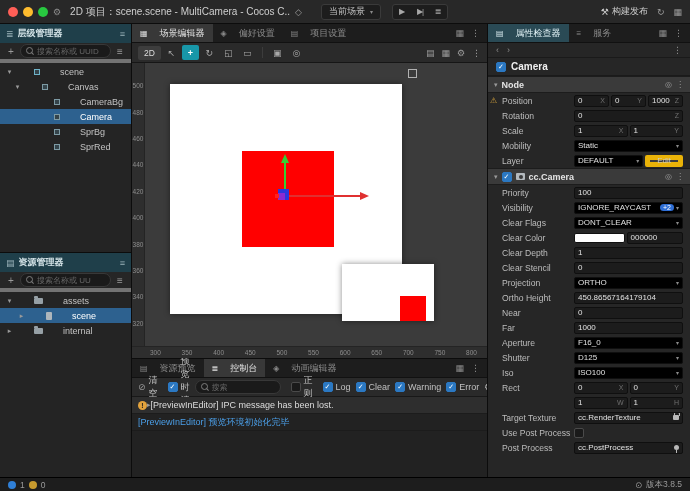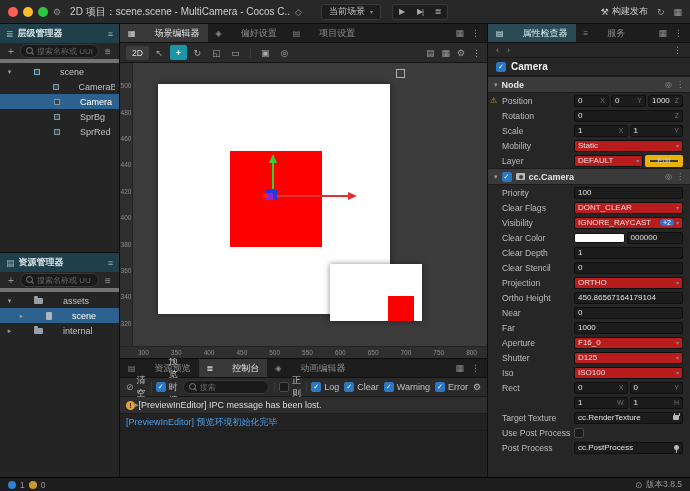--- a/index.html
+++ b/index.html
@@ -20,21 +20,21 @@
 .tl{width:10px;height:10px;border-radius:50%;flex-shrink:0}
 .tl.r{background:#ff5f57}.tl.y{background:#febc2e}.tl.g{background:#28c840}
 .win-title{color:#cfcfcf;font-size:10px;white-space:nowrap;overflow:hidden;max-width:220px;margin-left:4px}
 .scene-dd{height:16px;background:#1d1d1d;border:1px solid #3a3a3a;border-radius:3px;padding:0 7px;display:flex;align-items:center;gap:5px;color:#c4c4c4;margin-left:14px}
 .playgrp{display:flex;align-items:center;background:#1d1d1d;border:1px solid #3a3a3a;border-radius:3px;height:16px;margin-left:6px}
 .playgrp .ic{width:18px;color:#a8a8a8;font-size:8px}
 .tb-right{margin-left:auto;display:flex;align-items:center;gap:9px}
 .build{display:flex;align-items:center;gap:3px;color:#cfcfcf}
 
 .main{flex:1;display:flex;min-height:0}
-.left-col{width:120px;flex-shrink:0;display:flex;flex-direction:column;border-right:1px solid #0c0c0c;background:#242424}
+.left-col{width:132px;flex-shrink:0;display:flex;flex-direction:column;border-right:1px solid #0c0c0c;background:#242424}
 .center-col{flex:1;min-width:0;display:flex;flex-direction:column;background:#242424}
 .right-col{width:203px;flex-shrink:0;border-left:1px solid #0c0c0c;background:#262626;display:flex;flex-direction:column;overflow:hidden}
 
 .panel{display:flex;flex-direction:column;min-height:0;overflow:hidden}
 .panel.hier{height:229px;border-bottom:1px solid #0c0c0c}
 .panel.assets{flex:1}
 .phead{height:19px;background:#1f3f4a;display:flex;align-items:center;gap:4px;padding:0 6px;flex-shrink:0}
 .phead .picon{color:#49b8cf;font-size:9px}
 .phead .ptitle{color:#d5e4e8;font-size:9px;font-weight:bold;flex:1;white-space:nowrap;overflow:hidden}
 .phead .ic{color:#9bb3ba;font-size:9px}
@@ -51,21 +51,21 @@
 .trow.sel{background:#2d618f}
 .trow.sel .tlabel{color:#fff}
 .tarrow{width:9px;text-align:center;color:#9a9a9a;font-size:7px;flex-shrink:0}
 .tlabel{color:#c2c2c2;font-size:9px;overflow:hidden}
 .cube{width:6px;height:6px;border:1px solid #7d9aa4;background:#34434a;flex-shrink:0}
 .folder{width:9px;height:6px;background:#96a0a6;border-radius:1px;position:relative;flex-shrink:0}
 .folder::before{content:"";position:absolute;top:-2px;left:0;width:4px;height:2px;background:#96a0a6;border-radius:1px 1px 0 0}
 .file{width:6px;height:8px;background:#aeb6bc;border-radius:1px;flex-shrink:0}
 
 .tabbar{height:19px;background:#1d1d1d;display:flex;align-items:stretch;flex-shrink:0;border-bottom:1px solid #111}
-.tab{display:flex;align-items:center;gap:19px;padding:0 8px;color:#8b8b8b;font-size:9px;white-space:nowrap}
+.tab{display:flex;align-items:center;gap:12px;padding:0 8px;color:#8b8b8b;font-size:9px;white-space:nowrap}
 .tab .ic{font-size:8px}
 .tab.active{background:#383838;color:#e2e2e2}
 .tab.active-teal{background:#2a4a55;color:#dff0f4}
 .tabbar .bar-right{margin-left:auto;display:flex;align-items:center;gap:7px;padding:0 7px;color:#8b8b8b}
 
 .stoolbar{height:20px;background:#2a2a2a;border-bottom:1px solid #161616;display:flex;align-items:center;gap:2px;padding:0 6px;flex-shrink:0}
 .btn2d{height:14px;padding:0 6px;background:#3d3d3d;border-radius:2px;color:#ddd;font-size:8.5px;display:flex;align-items:center;}
 .tool{width:17px;height:15px;display:flex;align-items:center;justify-content:center;color:#a8a8a8;font-size:9px;border-radius:2px}
 .tool.active{background:#1897a8;color:#fff}
 .tsep{width:1px;height:11px;background:#3c3c3c;margin:0 4px}
@@ -102,21 +102,21 @@
 .shead .stitle{color:#e4e4e4;font-weight:bold;font-size:9px;flex:1;white-space:nowrap;overflow:hidden}
 .shead .ic{color:#9a9a9a;font-size:8px}
 .cam-ic{width:9px;height:7px;background:#b3b9bd;border-radius:1px;position:relative;flex-shrink:0}
 .cam-ic::after{content:"";position:absolute;left:3px;top:1.5px;width:4px;height:4px;border-radius:50%;background:#3a3a3a}
 .row{height:15px;display:flex;align-items:center;gap:2px;padding:0 7px 0 14px;position:relative}
 .warn-ico{position:absolute;left:2px;top:3px;color:#d9a53c;font-size:8px}
 .plabel{width:70px;flex-shrink:0;font-size:8.6px;color:#bdbdbd;white-space:nowrap;overflow:hidden}
 .val{flex:1;display:flex;gap:2px;align-items:center;min-width:0}
 .inp{flex:1;height:12px;background:#1c1c1c;border:1px solid #0f0f0f;border-radius:2px;display:flex;align-items:center;padding:0 3px;min-width:0;font-size:8px;color:#e0e0e0;white-space:nowrap;overflow:hidden}
 .inp .ax{margin-left:auto;color:#6f6f6f;font-size:7px;padding-left:2px;flex-shrink:0}
-.dd{flex:1;height:12px;background:#b91c1c;border:1px solid #0f0f0f;border-radius:2px;display:flex;align-items:center;gap:2px;padding:0 3px;min-width:0}
+.dd{flex:1;height:12px;background:#000000;border:1px solid #0f0f0f;border-radius:2px;display:flex;align-items:center;gap:2px;padding:0 3px;min-width:0}
 .ddv{flex:1;font-size:8px;color:#e0e0e0;white-space:nowrap;overflow:hidden}
 .dd .caret{color:#8a8a8a;font-size:6px;flex-shrink:0}
 .badge{background:#2f6fd6;border-radius:6px;padding:0 3px;color:#fff;font-size:7px;flex-shrink:0}
 .btn-edit{height:12px;padding:0 7px;background:#3d3d3d;border:5px solid #eab308;border-radius:2px;color:#ccc;font-size:8px;display:flex;align-items:center;flex-shrink:0}
 .swatch{flex:1;height:10px;background:#fff;border-radius:2px;border:1px solid #111}
 .lock{width:6px;height:5px;background:#b8b8b8;border-radius:1px;position:relative;flex-shrink:0;margin-left:auto}
 .lock::before{content:"";position:absolute;top:-3px;left:1px;width:4px;height:3px;border:1px solid #b8b8b8;border-bottom:none;border-radius:2px 2px 0 0}
 .pin{width:5px;height:5px;border-radius:50%;background:#b8b8b8;position:relative;flex-shrink:0;margin-left:auto}
 .pin::after{content:"";position:absolute;left:2px;top:5px;width:1px;height:3px;background:#b8b8b8}
 
@@ -173,20 +173,25 @@
             <input class="sin" placeholder="搜索名称或 UUID" style="">
           </span>
           <span class="ic i-menu"></span>
         </div>
         <div class="tree">
           <div class="trow" style="padding-left:5px">
             <span class="tarrow">▾</span>
             <span class="cube" style="border-color:#6fb3c8"></span>
             <span class="tlabel">scene</span>
           </div>
+          <div class="trow" style="padding-left:13px">
+            <span class="tarrow">▾</span>
+            <span class="cube"></span>
+            <span class="tlabel">Canvas</span>
+          </div>
           <div class="trow" style="padding-left:25px">
             <span style="width:9px"></span>
             <span class="cube"></span>
             <span class="tlabel">CameraBg</span>
           </div>
           <div class="trow sel" style="padding-left:25px">
             <span style="width:9px"></span>
             <span class="cube"></span>
             <span class="tlabel">Camera</span>
           </div>
@@ -489,37 +494,37 @@
       </div>
       <div class="row">
         <span class="plabel">Priority</span>
         <span class="val">
             <span class="inp">
               <span>100</span>
             </span>
           </span>
       </div>
       <div class="row">
-        <span class="plabel">Clear Flags</span>
-        <span class="val">
-            <span class="dd">
-              <span class="ddv">DONT_CLEAR</span>
-              <span class="caret ic i-cdown"></span>
-            </span>
-          </span>
-      </div>
-      <div class="row">
         <span class="plabel">Visibility</span>
         <span class="val">
           <span class="dd">
             <span class="ddv">IGNORE_RAYCAST</span>
             <span class="badge">+2</span>
             <span class="caret ic i-cdown"></span>
           </span>
         </span>
+      </div>
+      <div class="row">
+        <span class="plabel">Clear Flags</span>
+        <span class="val">
+            <span class="dd">
+              <span class="ddv">DONT_CLEAR</span>
+              <span class="caret ic i-cdown"></span>
+            </span>
+          </span>
       </div>
       <div class="row">
         <span class="plabel">Clear Color</span>
         <span class="val">
           <span class="swatch"></span>
           <span class="inp">
               <span>000000</span>
             </span>
         </span>
       </div>

